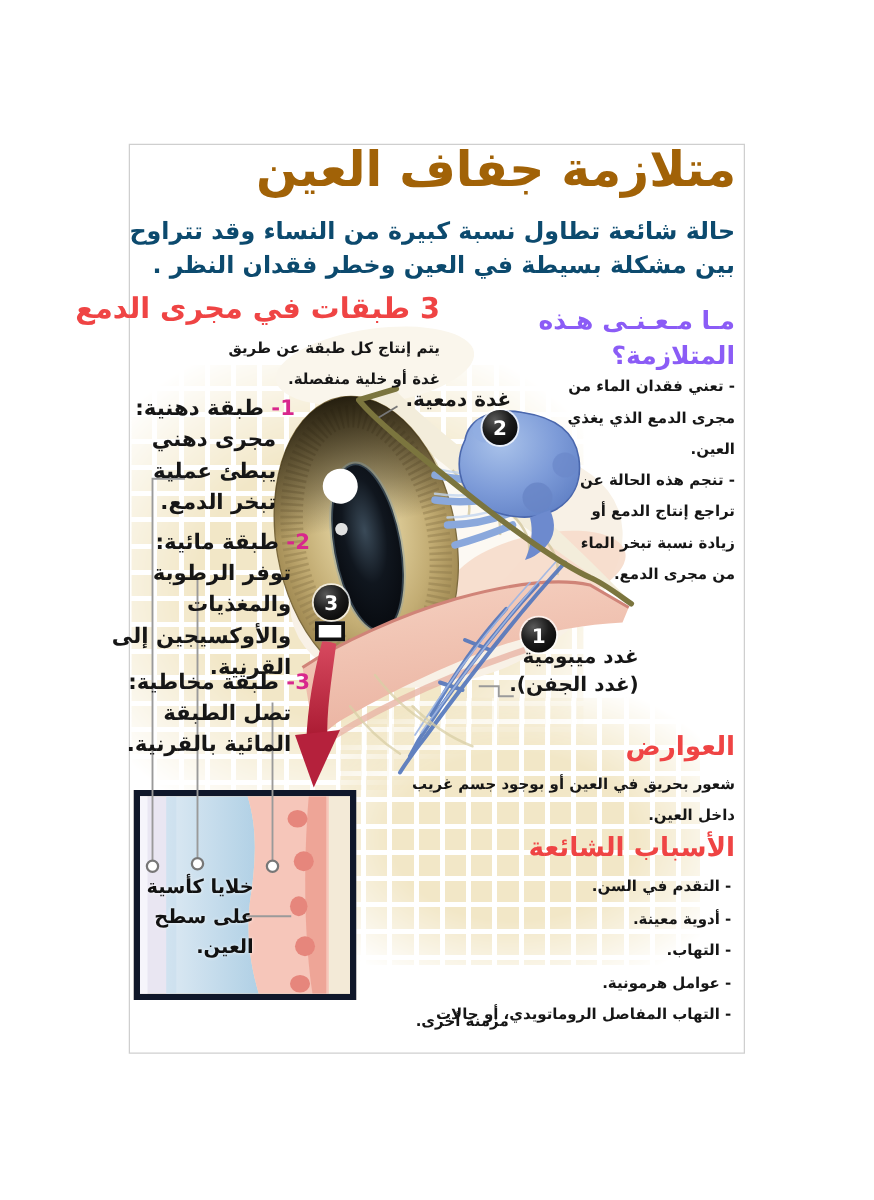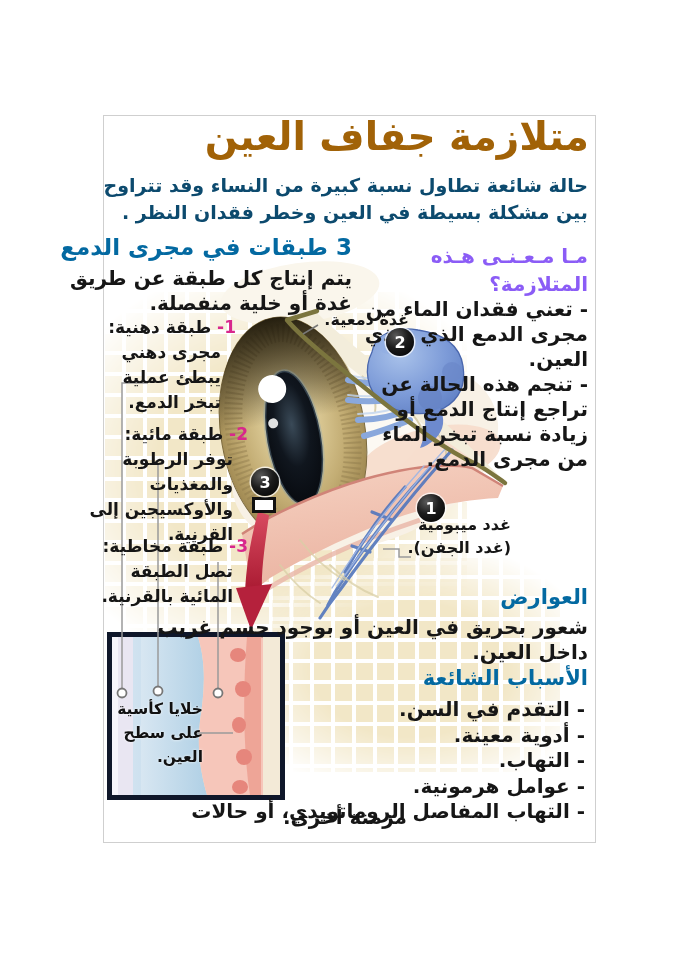--- a/index.html
+++ b/index.html
@@ -11,23 +11,23 @@
     background:
       repeating-linear-gradient(to right, rgba(255,255,255,0) 0 17px, #ffffff 17px 21px),
       repeating-linear-gradient(to bottom, #f2e7c7 0 17px, #ffffff 17px 21px);
     -webkit-mask-image:radial-gradient(ellipse 75% 70% at 48% 52%, #000 45%, rgba(0,0,0,.55) 65%, transparent 88%);
     mask-image:radial-gradient(ellipse 75% 70% at 48% 52%, #000 45%, rgba(0,0,0,.55) 65%, transparent 88%);}
   .pA{left:105px;top:292px;width:362px;height:340px;}
   .pB{left:272px;top:558px;width:288px;height:214px;}
   .txt{position:absolute;color:#161616;font-weight:bold;white-space:pre-wrap;text-align:right;z-index:40;}
   .title{font-size:39px;line-height:46px;color:#a16207;letter-spacing:-1px;}
   .subtitle{font-size:19px;line-height:27px;color:#0c4a6e;}
-  .h-magenta{color:#0369a1;}
+  .h-magenta{color:#ef4444;}
   .h-blue{color:#8b5cf6;}
-  .body17{font-size:20px;line-height:25px;margin-left:32px;}
+  .body17{font-size:12px;line-height:25px;margin-left:32px;}
   .item{font-size:17px;line-height:25px;padding-right:15px;text-indent:-15px;}
   .item .num{color:#d8278c;}
   .label15{font-size:15.5px;line-height:23px;}
   .badge{position:absolute;width:28px;height:28px;border-radius:50%;z-index:50;
          background:radial-gradient(circle at 35% 28%, #5a5a5a 0%, #1c1c1c 45%, #000 100%);
          color:#fff;font-weight:bold;font-size:16px;display:flex;align-items:center;justify-content:center;
          box-shadow:0 0 0 1.5px rgba(255,255,255,.75);}
   .callout-square{position:absolute;left:252px;top:497px;width:18px;height:10px;
          border:3px solid #101010;background:#fff;z-index:45;}
   .inset{position:absolute;left:107px;top:632px;width:178px;height:168px;box-sizing:border-box;

